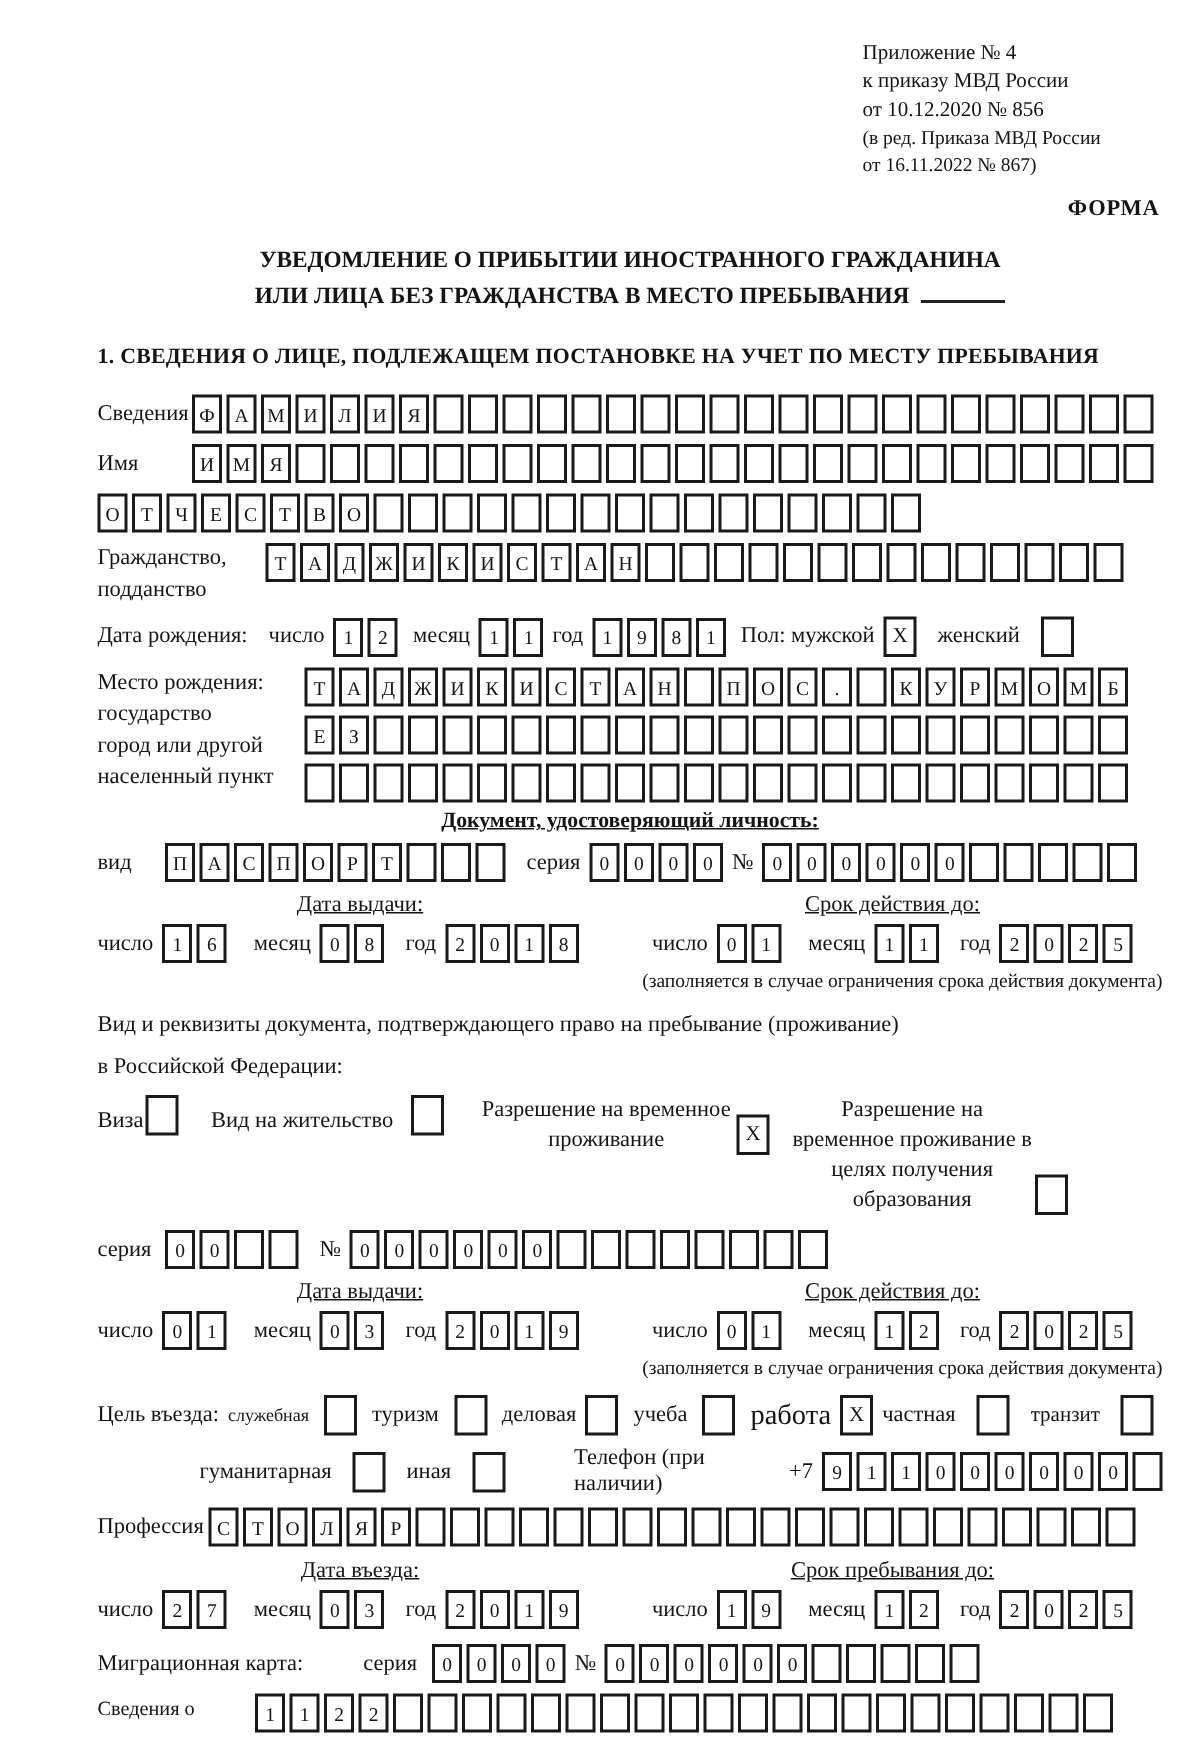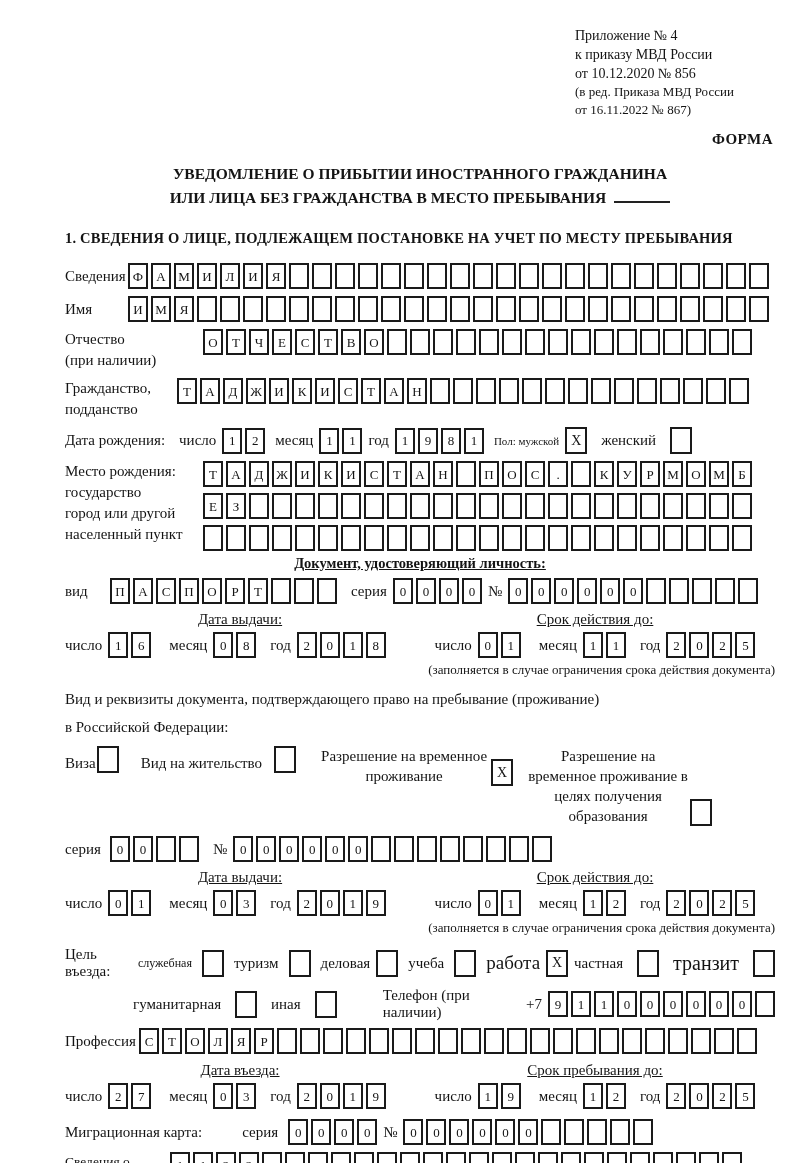--- a/index.html
+++ b/index.html
@@ -138,24 +138,20 @@
           <span class="cell"></span>
           <span class="cell"></span>
           <span class="cell"></span>
           <span class="cell"></span>
           <span class="cell"></span>
           <span class="cell"></span>
         </div>
     </div>
 
     <div class="row">
-      <div class="lbl-block w138">
-        <div>Отчество</div>
-        <div>(при наличии)</div>
-      </div>
       <div class="cells">
           <span class="cell">О</span>
           <span class="cell">Т</span>
           <span class="cell">Ч</span>
           <span class="cell">Е</span>
           <span class="cell">С</span>
           <span class="cell">Т</span>
           <span class="cell">В</span>
           <span class="cell">О</span>
           <span class="cell"></span>
@@ -233,21 +229,21 @@
       <div class="dg">
         <span class="lab">год</span>
         <span class="cells">
             <span class="cell">1</span>
             <span class="cell">9</span>
             <span class="cell">8</span>
             <span class="cell">1</span>
           </span>
       </div>
       <div class="gap10"></div>
-      <span class="lab" style="font-size:11px;">Пол: мужской</span>
+      <span class="lab" style="font-size:15px;">Пол: мужской</span>
       <div class="gap6"></div>
       <span class="cb">X</span>
       <div class="gap14"></div>
       <span class="lab" style="font-size:15px;">женский</span>
       <div class="gap14"></div>
       <span class="cb"></span>
     </div>
 
     <div class="row" style="margin-bottom:2px;">
       <div class="lbl-block w138">
@@ -560,21 +556,21 @@
       <span class="cb"></span>
       <div class="gap10"></div>
       <span class="lab" style="font-size:19px;">работа</span>
       <div class="gap6"></div>
       <span class="cb">X</span>
       <div class="gap6"></div>
       <span class="lab" style="font-size:15px;">частная</span>
       <div class="gap14"></div>
       <span class="cb"></span>
       <div class="gap14"></div>
-      <span class="lab" style="font-size:20px;">транзит</span>
+      <span class="lab" style="font-size:14px;">транзит</span>
       <div class="gap14"></div>
       <span class="cb"></span>
     </div>
 
     <div class="row" style="align-items:center;padding-left:68px;">
       <span class="lab" style="font-size:15px;">гуманитарная</span>
       <div class="gap14"></div>
       <span class="cb"></span>
       <div class="gap14"></div>
       <span class="lab" style="font-size:15px;">иная</span>

